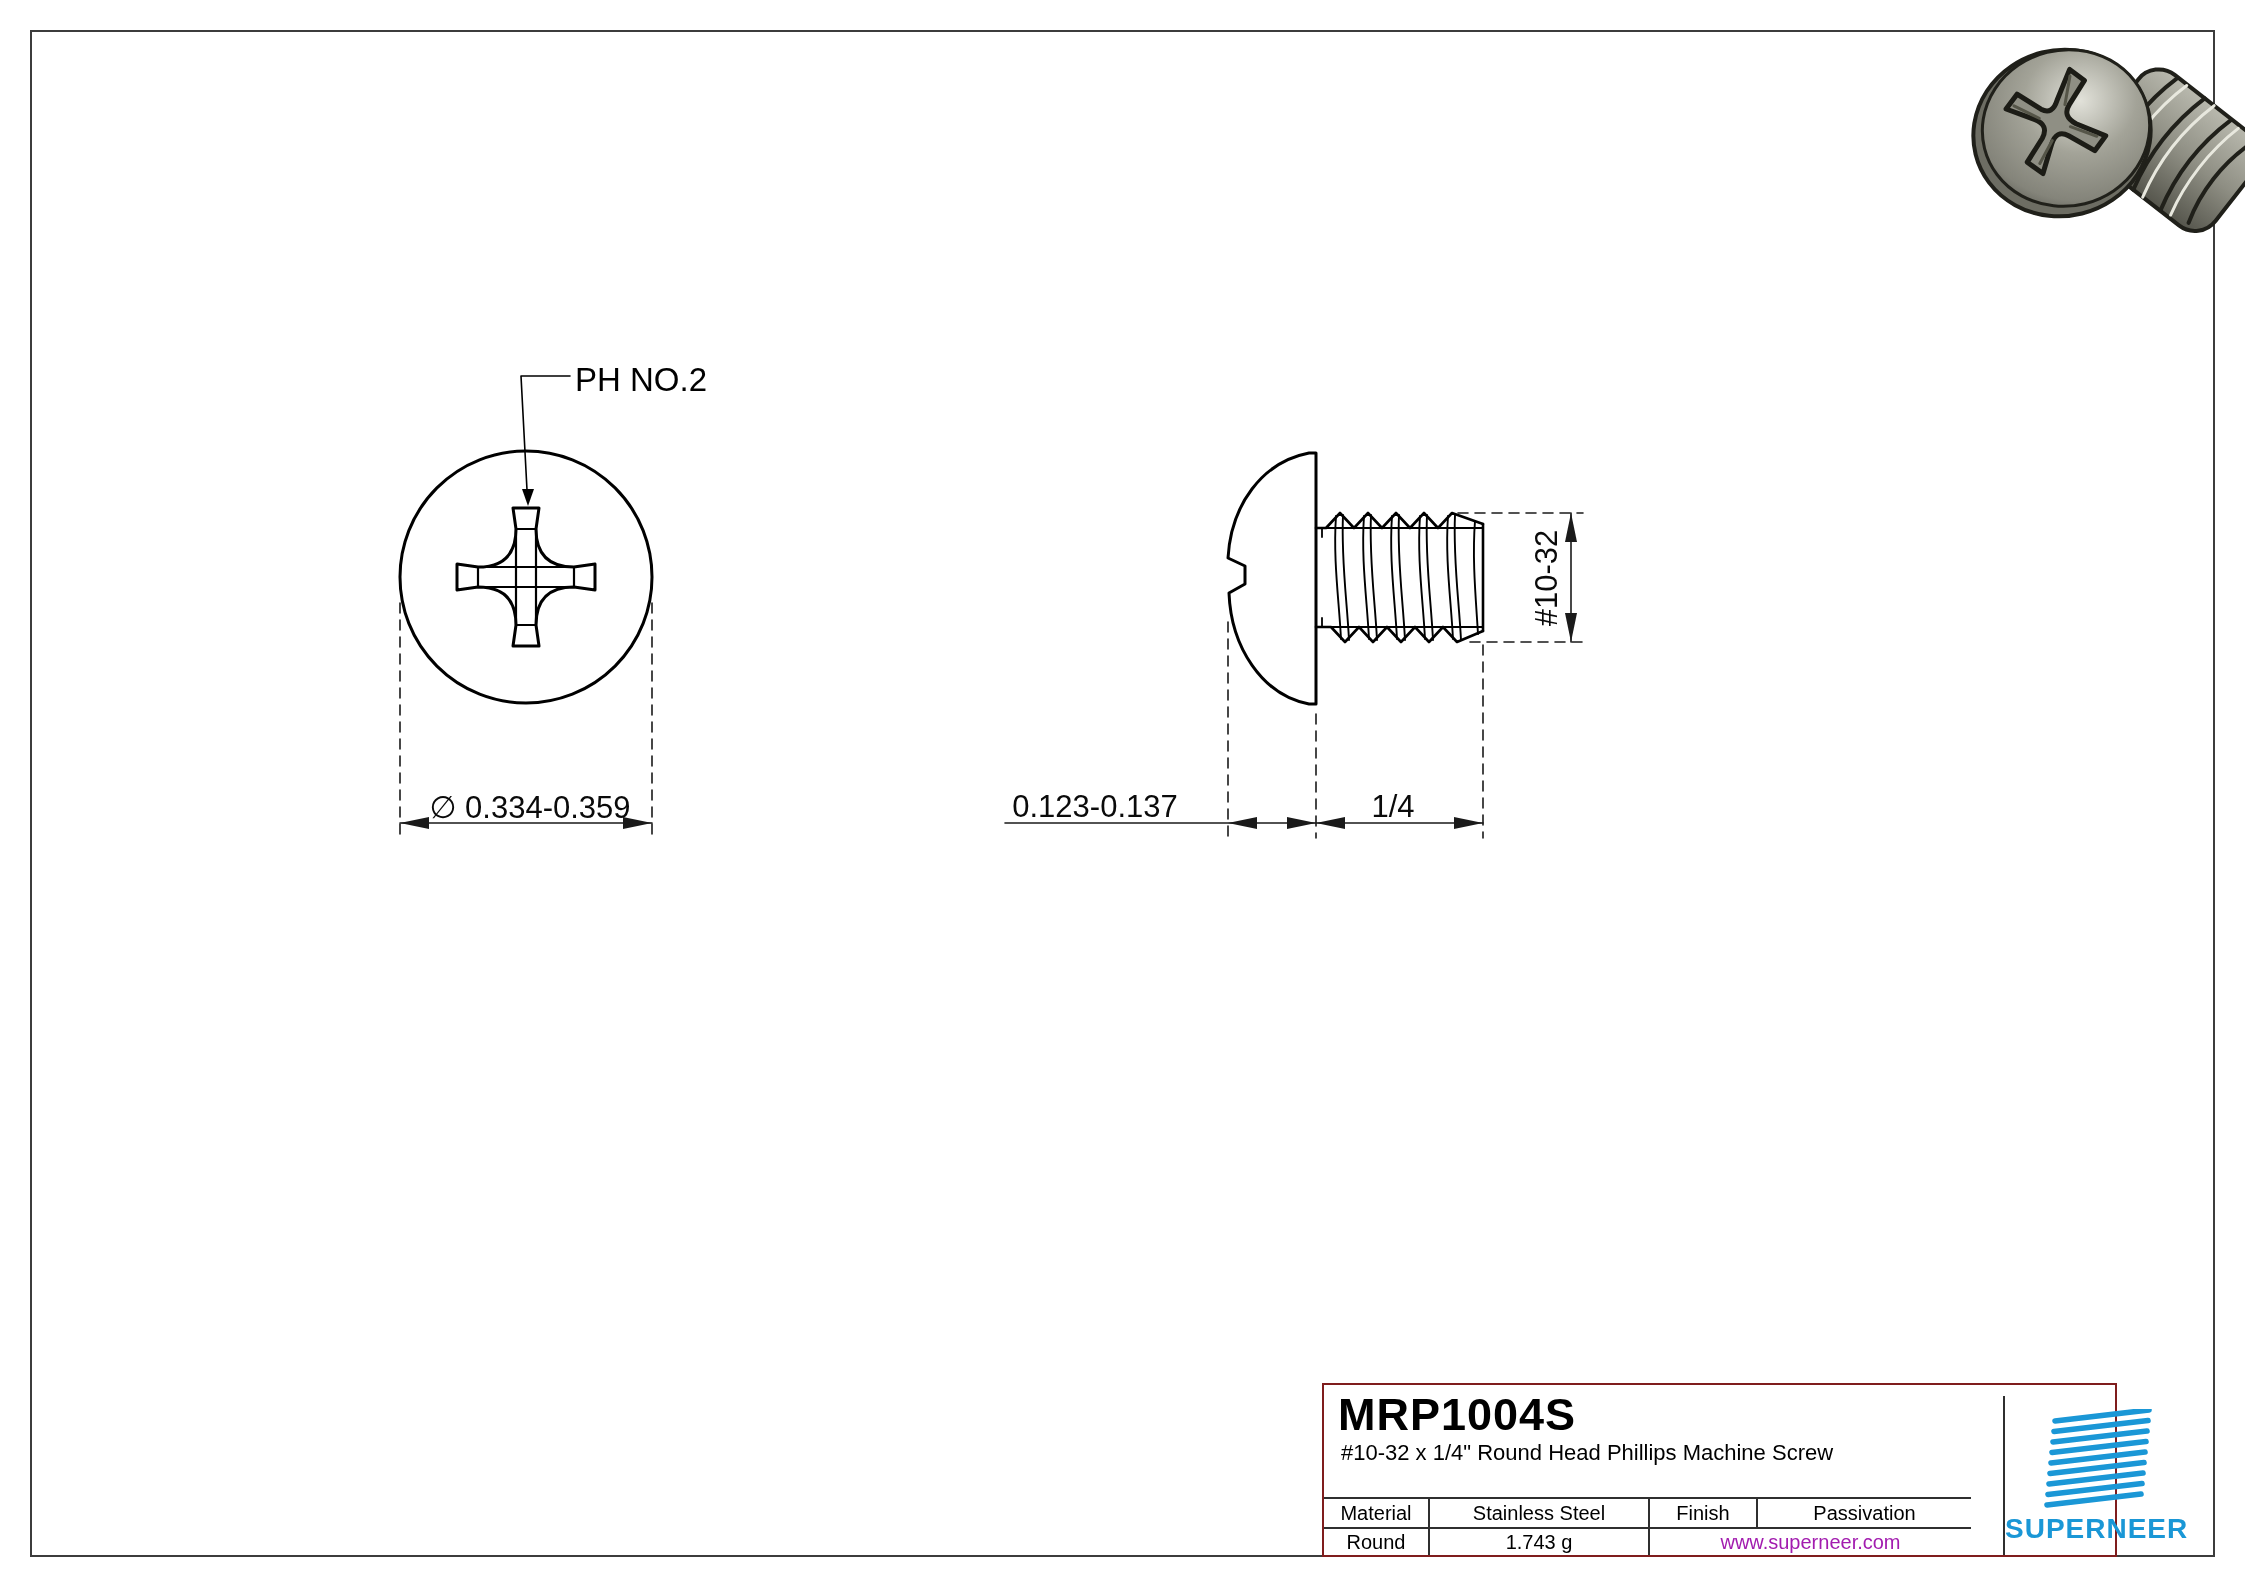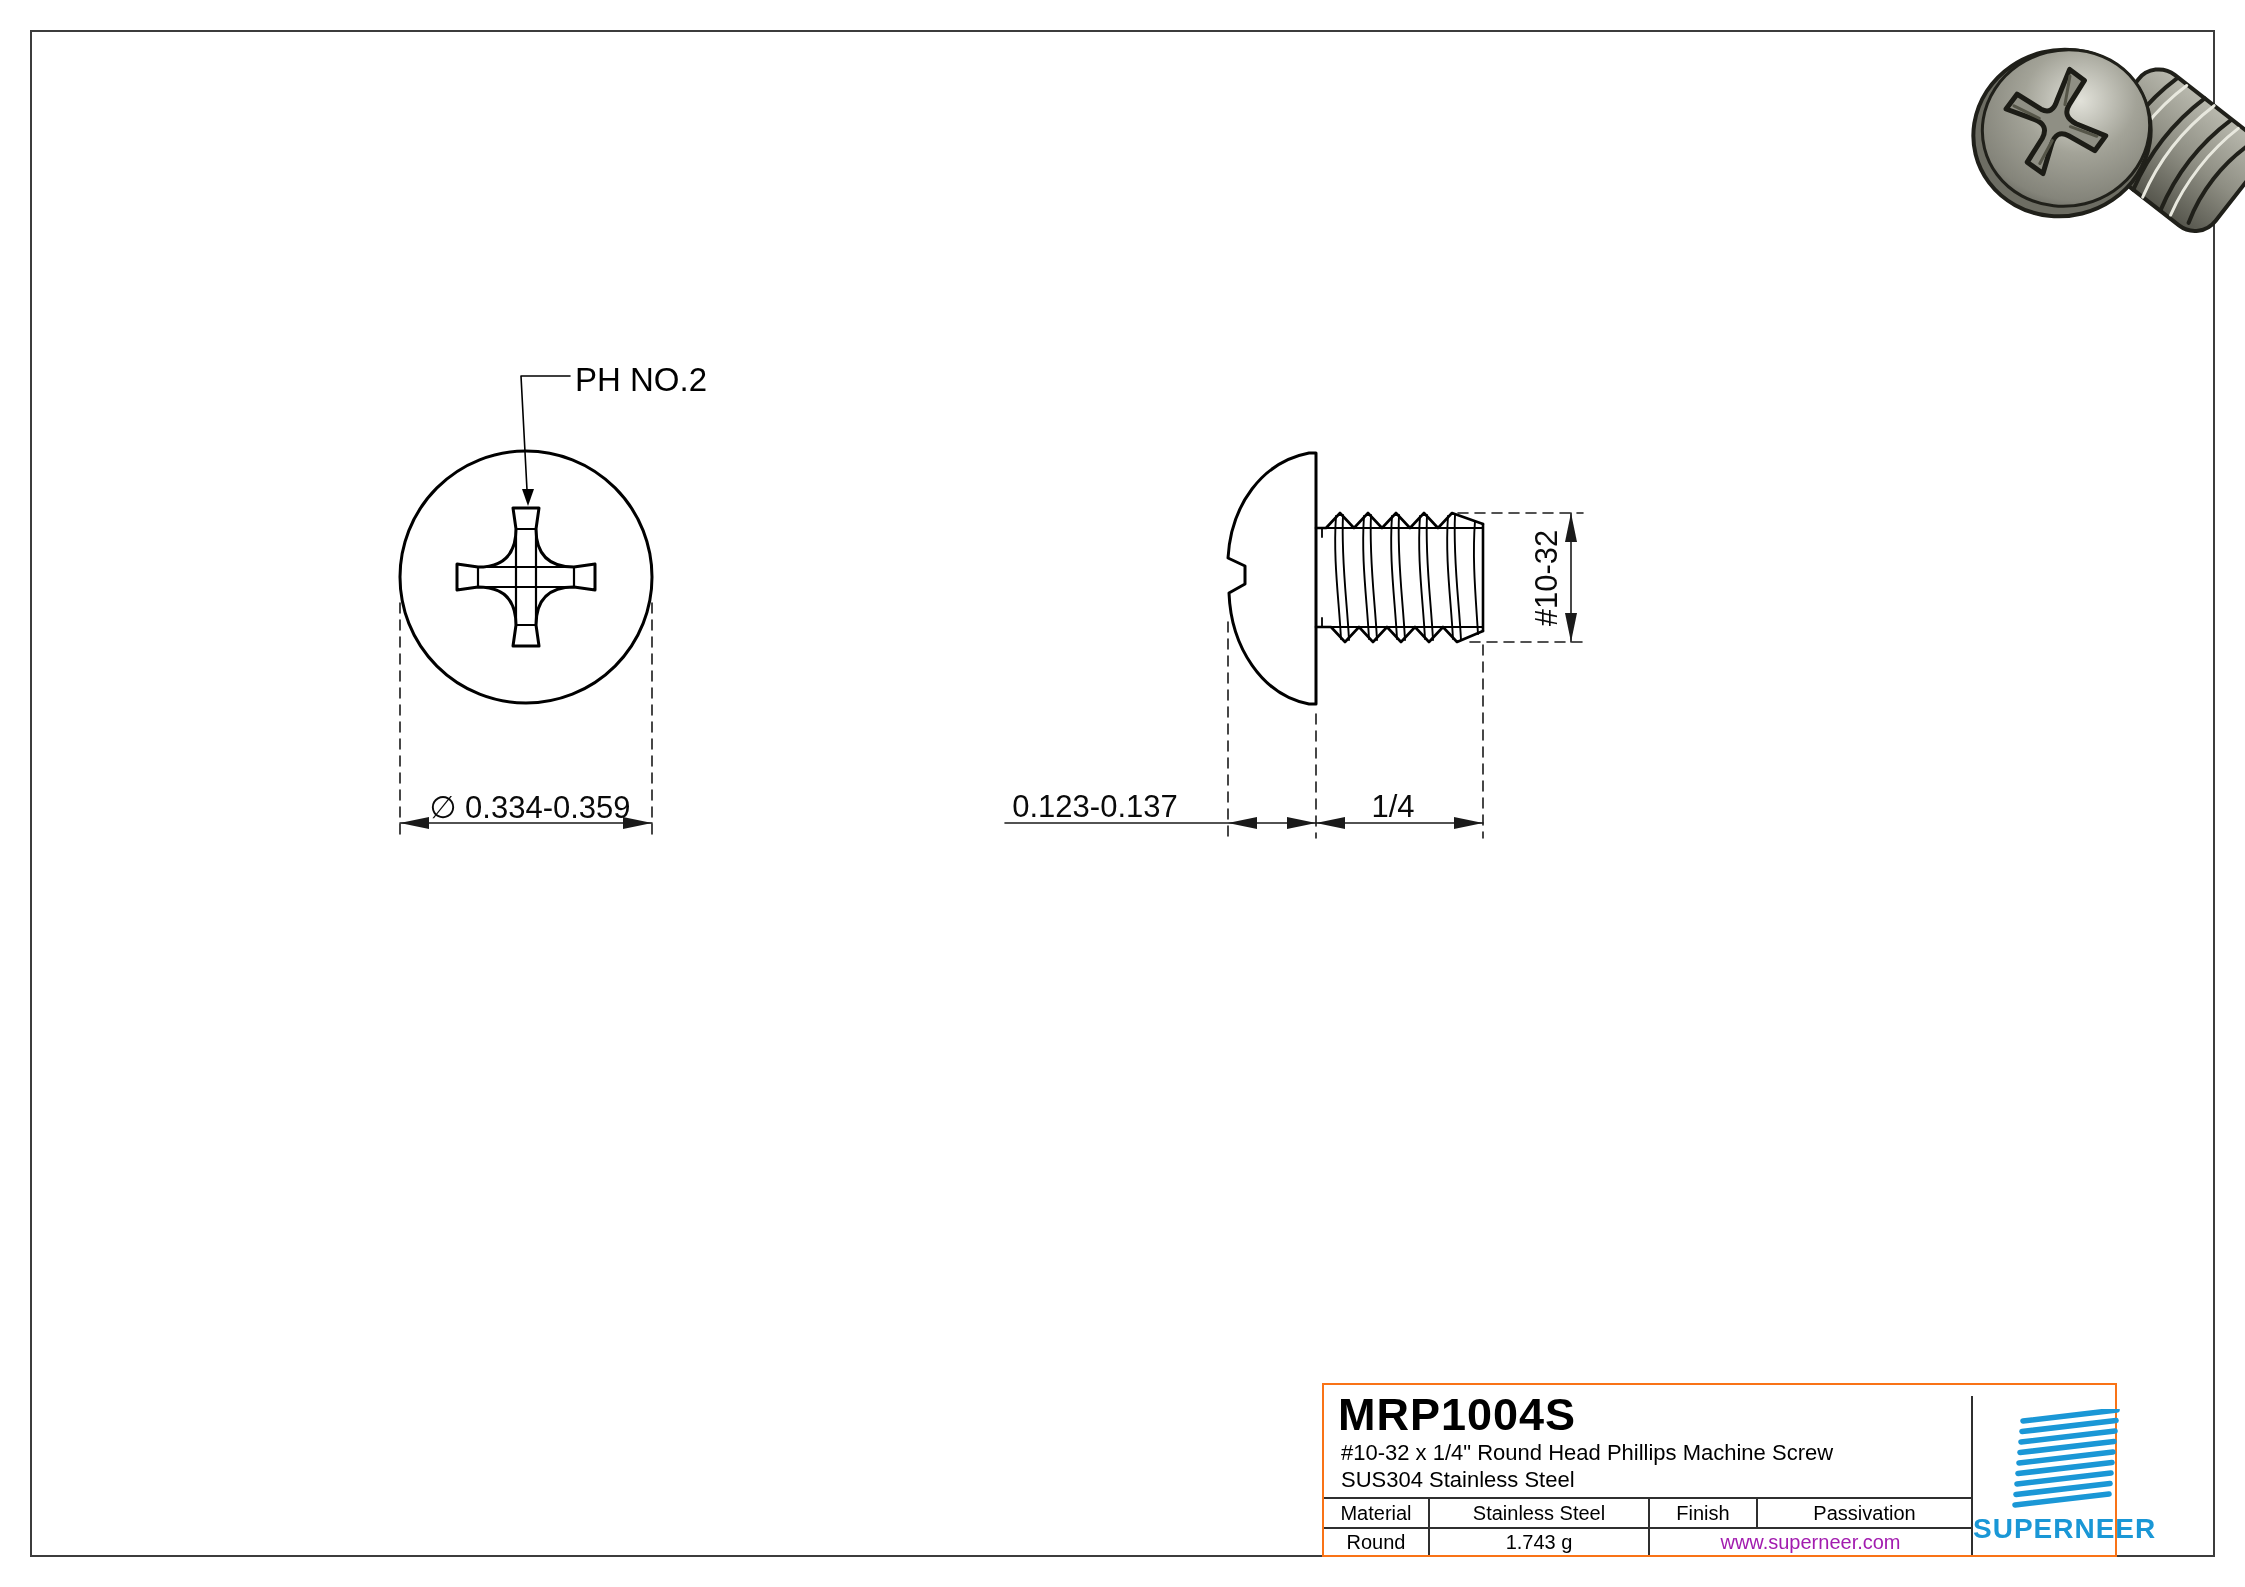--- a/index.html
+++ b/index.html
@@ -9,21 +9,21 @@
         border:2px solid #3c3c3c;box-sizing:border-box;}
   .lineart{position:absolute;left:0;top:0;}
   .txt{position:absolute;white-space:nowrap;}
   .dim-text{font-size:31px;color:#0a0a0a;}
   .center{transform:translateX(-50%);}
   .ph-label{font-size:33px;text-align:right;}
   .thread-dim{transform:translate(-50%,-50%) rotate(-90deg);}
   .contact{font-size:43px;letter-spacing:1px;}
   
   .tb{position:absolute;left:1322px;top:1383px;width:795px;height:174px;
-      border:2px solid #f97316;box-sizing:border-box;display:flex;background:#fff;}
+      border:2px solid #7f1d1d;box-sizing:border-box;display:flex;background:#fff;gap:32px;}
   .tb-left{width:651px;display:flex;flex-direction:column;box-sizing:border-box;}
   .tb-head{height:116px;box-sizing:border-box;padding:6px 0 0 14px;}
   .tb-part{font-size:45px;font-weight:bold;line-height:48px;letter-spacing:1px;}
   .tb-desc{font-size:22px;line-height:27px;padding-left:3px;}
   .tb-grid{display:grid;grid-template-columns:104px 220px 108px 215px;
            grid-template-rows:28px 28px;border-top:2px solid #2f2f2f;box-sizing:border-box;}
   .tb-cell{display:flex;align-items:center;justify-content:center;
            font-size:20px;box-sizing:border-box;border-left:2px solid #2f2f2f;
            border-top:2px solid #2f2f2f;overflow:hidden;}
   .tb-cell.first{border-left:none;}
@@ -169,21 +169,20 @@
   <div class="txt dim-text center" style="left:1393px;top:789px;">1/4</div>
 
   <div class="txt dim-text thread-dim" style="left:1547px;top:578px;">#10-32</div>
 
 
   <div class="tb">
     <div class="tb-left">
       <div class="tb-head">
         <div class="tb-part">MRP1004S</div>
         <div class="tb-desc">#10-32 x 1/4" Round Head Phillips Machine Screw</div>
-        <div class="tb-desc">SUS304 Stainless Steel</div>
       </div>
       <div class="tb-grid">
         <div class="tb-cell r1 first">Material</div>
         <div class="tb-cell r1">Stainless Steel</div>
         <div class="tb-cell r1">Finish</div>
         <div class="tb-cell r1">Passivation</div>
         <div class="tb-cell first">Round</div>
         <div class="tb-cell">1.743 g</div>
         <div class="tb-cell merge">
           <span class="tb-link">www.superneer.com</span>

